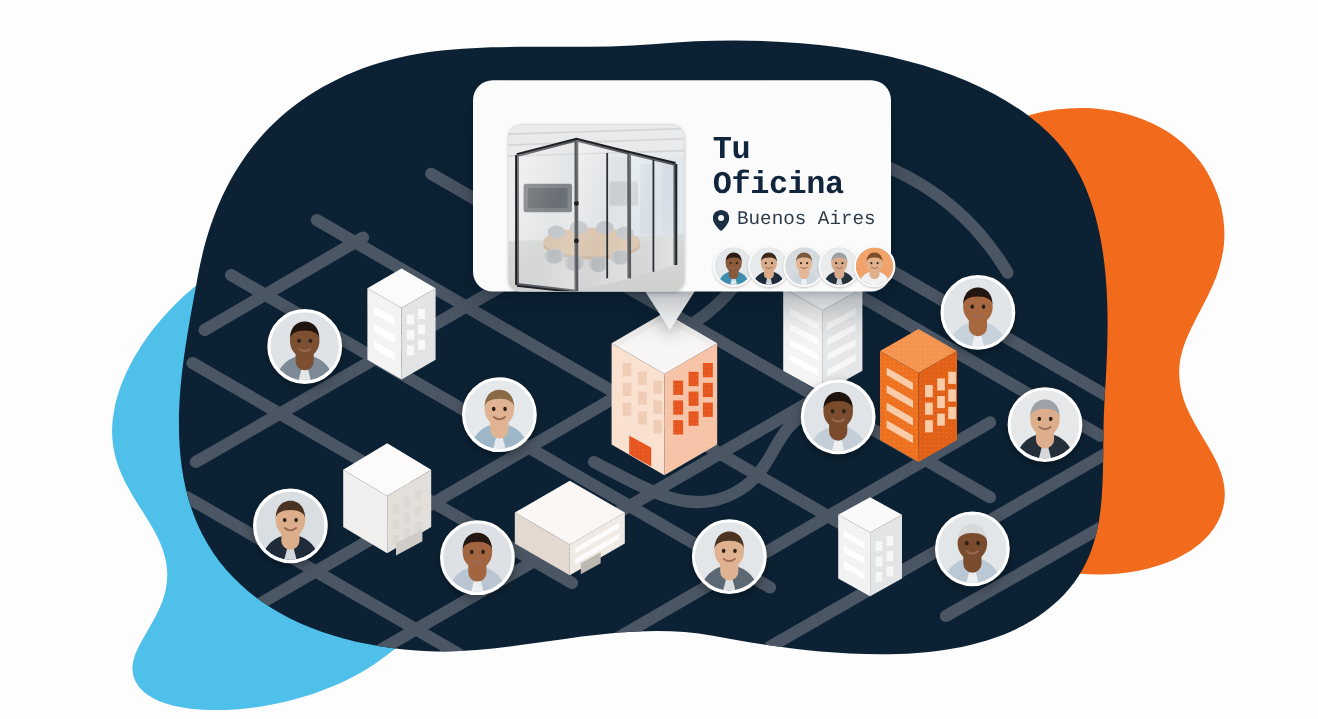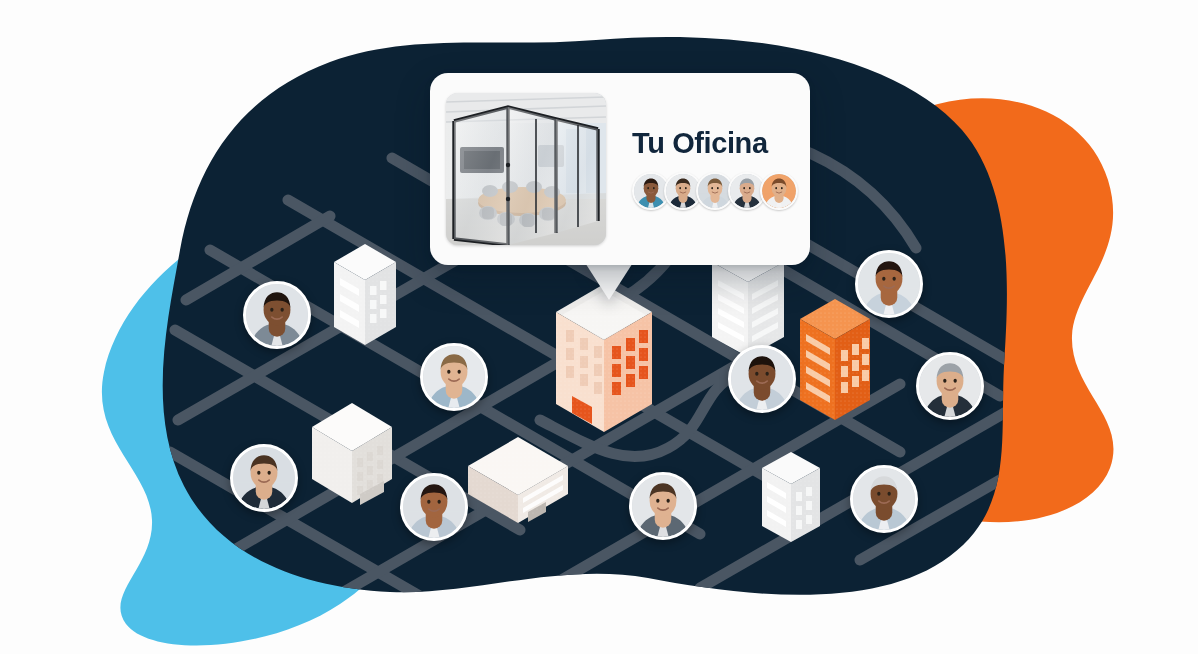--- a/index.html
+++ b/index.html
@@ -34,24 +34,25 @@
 
   
   #card{
     position:absolute;
     left:430px;top:73px;
     width:380px;height:192px;
     background:#fbfbfb;
     border-radius:18px;
     box-shadow:0 14px 34px rgba(8,20,34,.30), 0 2px 6px rgba(8,20,34,.14);
     display:flex;
-    align-items:center;
-    padding:0 0 0 16px;
+    align-items:flex-end;
+    padding:0 0 0 32px;
     box-sizing:border-box;
     z-index:40;
+    font-family:Liberation Mono, monospace;
   }
   #card-pointer{
     position:absolute;
     left:582px;top:258px;
     width:54px;height:42px;
     z-index:39;
     filter:drop-shadow(0 6px 7px rgba(8,20,34,.22));
   }
   #card-pointer svg{display:block;}
 
@@ -635,20 +636,27 @@
 
         <g fill="#1c1f23">
           <circle cx="62" cy="72" r="2.2"></circle>
             <circle cx="62" cy="106" r="2.2"></circle>
         </g>
       </svg>
     </div>
 
     <div class="card-body">
       <div class="card-title">Tu Oficina</div>
+      <div class="card-loc">
+        <svg class="pin-icon" viewBox="0 0 15 19" xmlns="http://www.w3.org/2000/svg">
+          <path d="M7.5 0C3.4 0 0 3.3 0 7.3c0 5.5 7.5 11.7 7.5 11.7S15 12.8 15 7.3C15 3.3 11.6 0 7.5 0z" fill="#1a2f44"></path>
+          <circle cx="7.5" cy="7.1" r="2.7" fill="#fbfbfb"></circle>
+        </svg>
+        <span>Buenos Aires</span>
+      </div>
       <div class="card-people" id="card-people">
           <span class="mini">
             <svg viewBox="0 0 60 60" xmlns="http://www.w3.org/2000/svg" aria-hidden="true">
     <defs>
                 <clipPath id="cc0">
                   <circle cx="30" cy="30" r="30"></circle>
                 </clipPath>
               </defs>
     <g clip-path="url(#cc0)">
       <rect width="60" height="60" fill="#e4e7ea"></rect>

